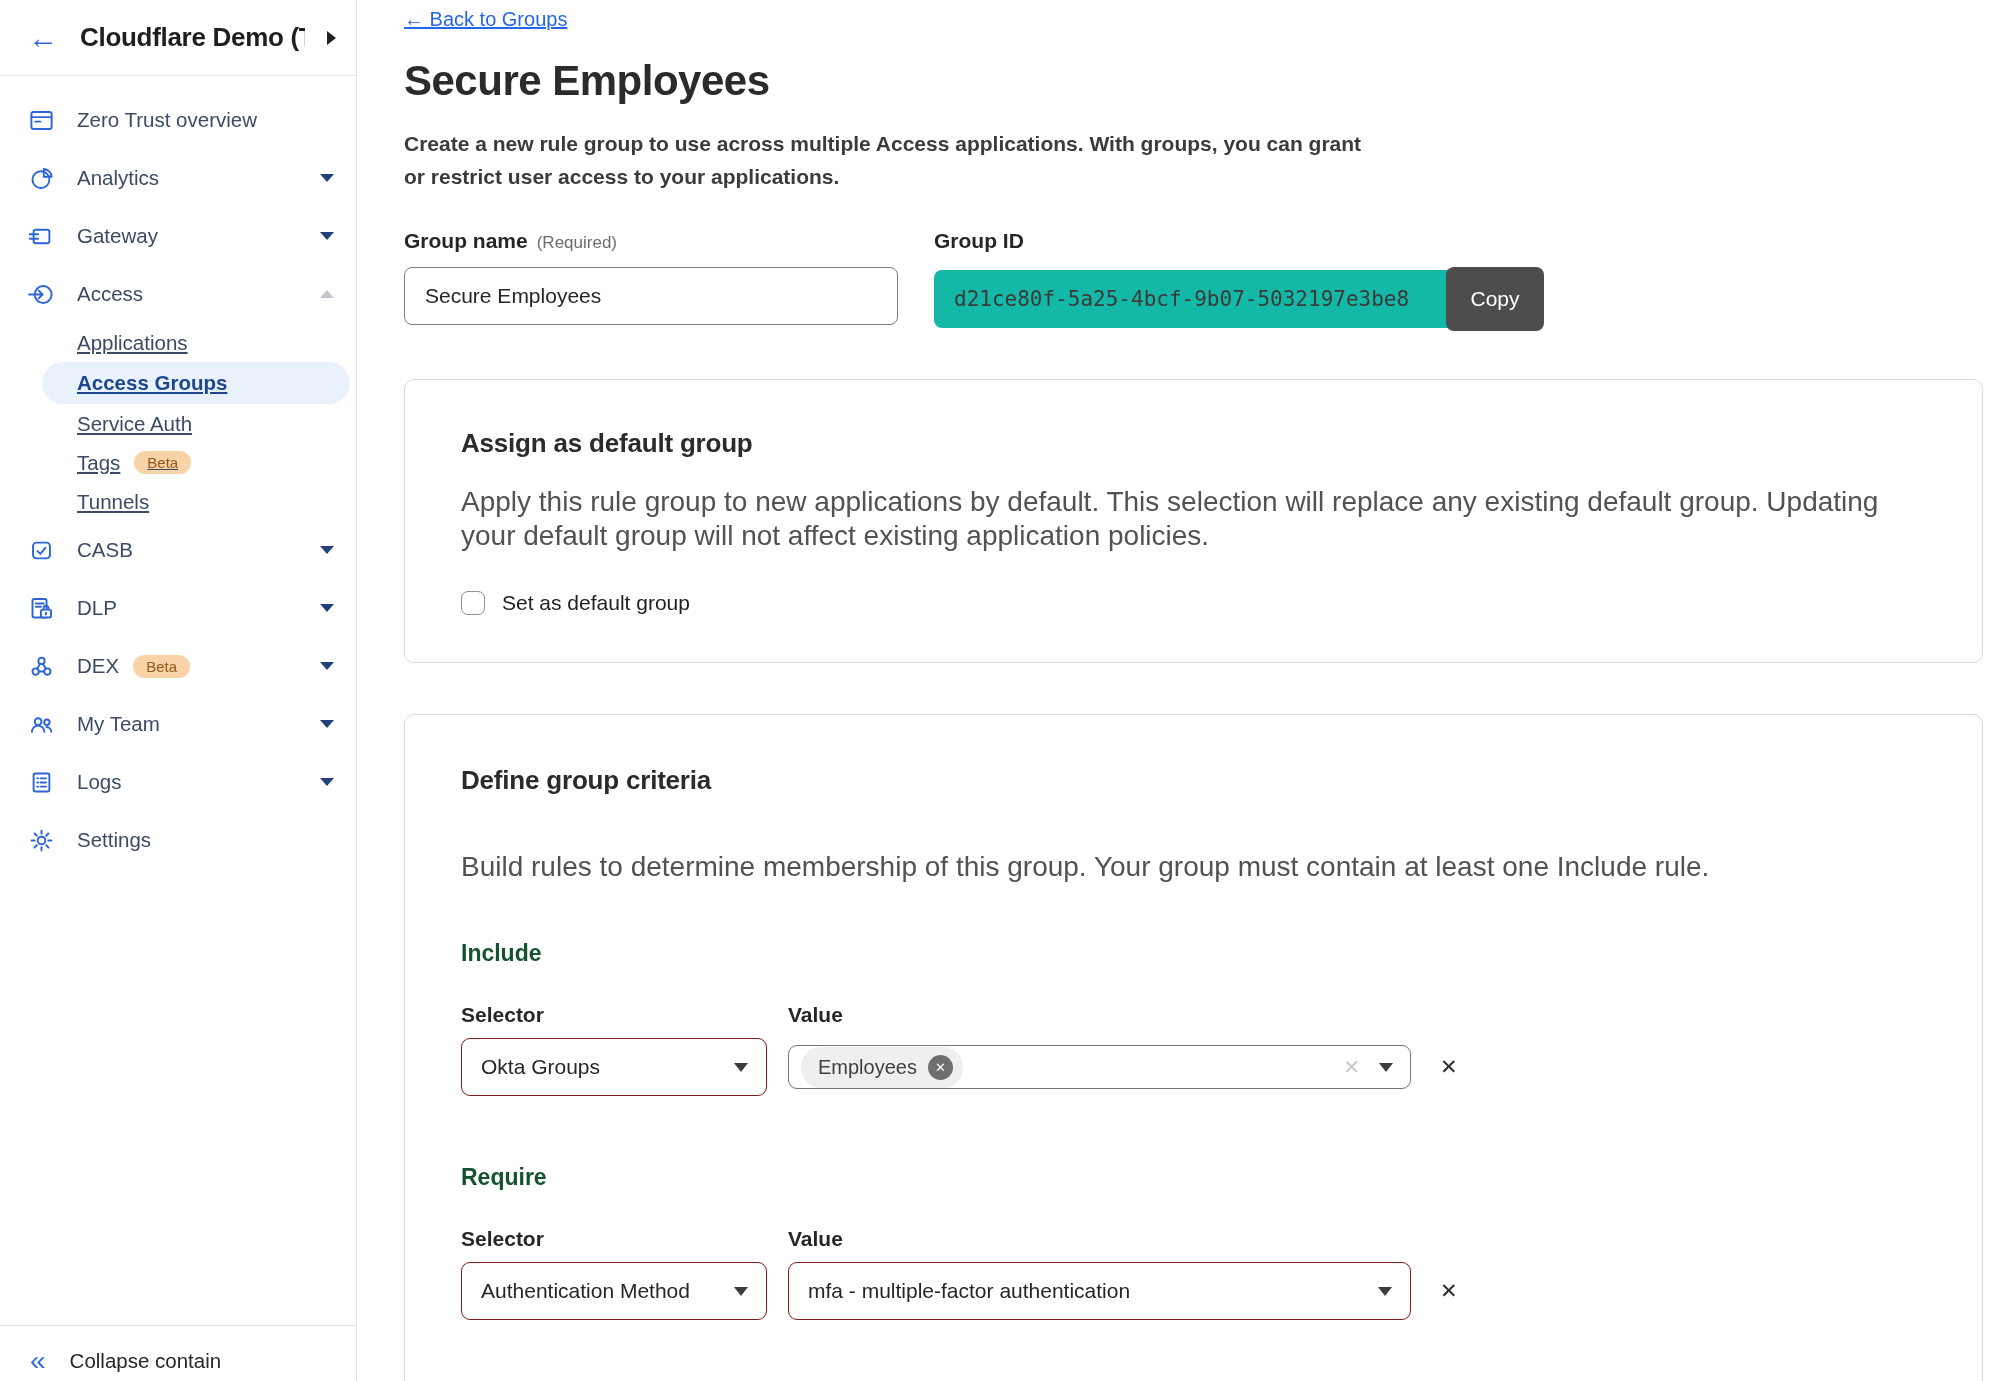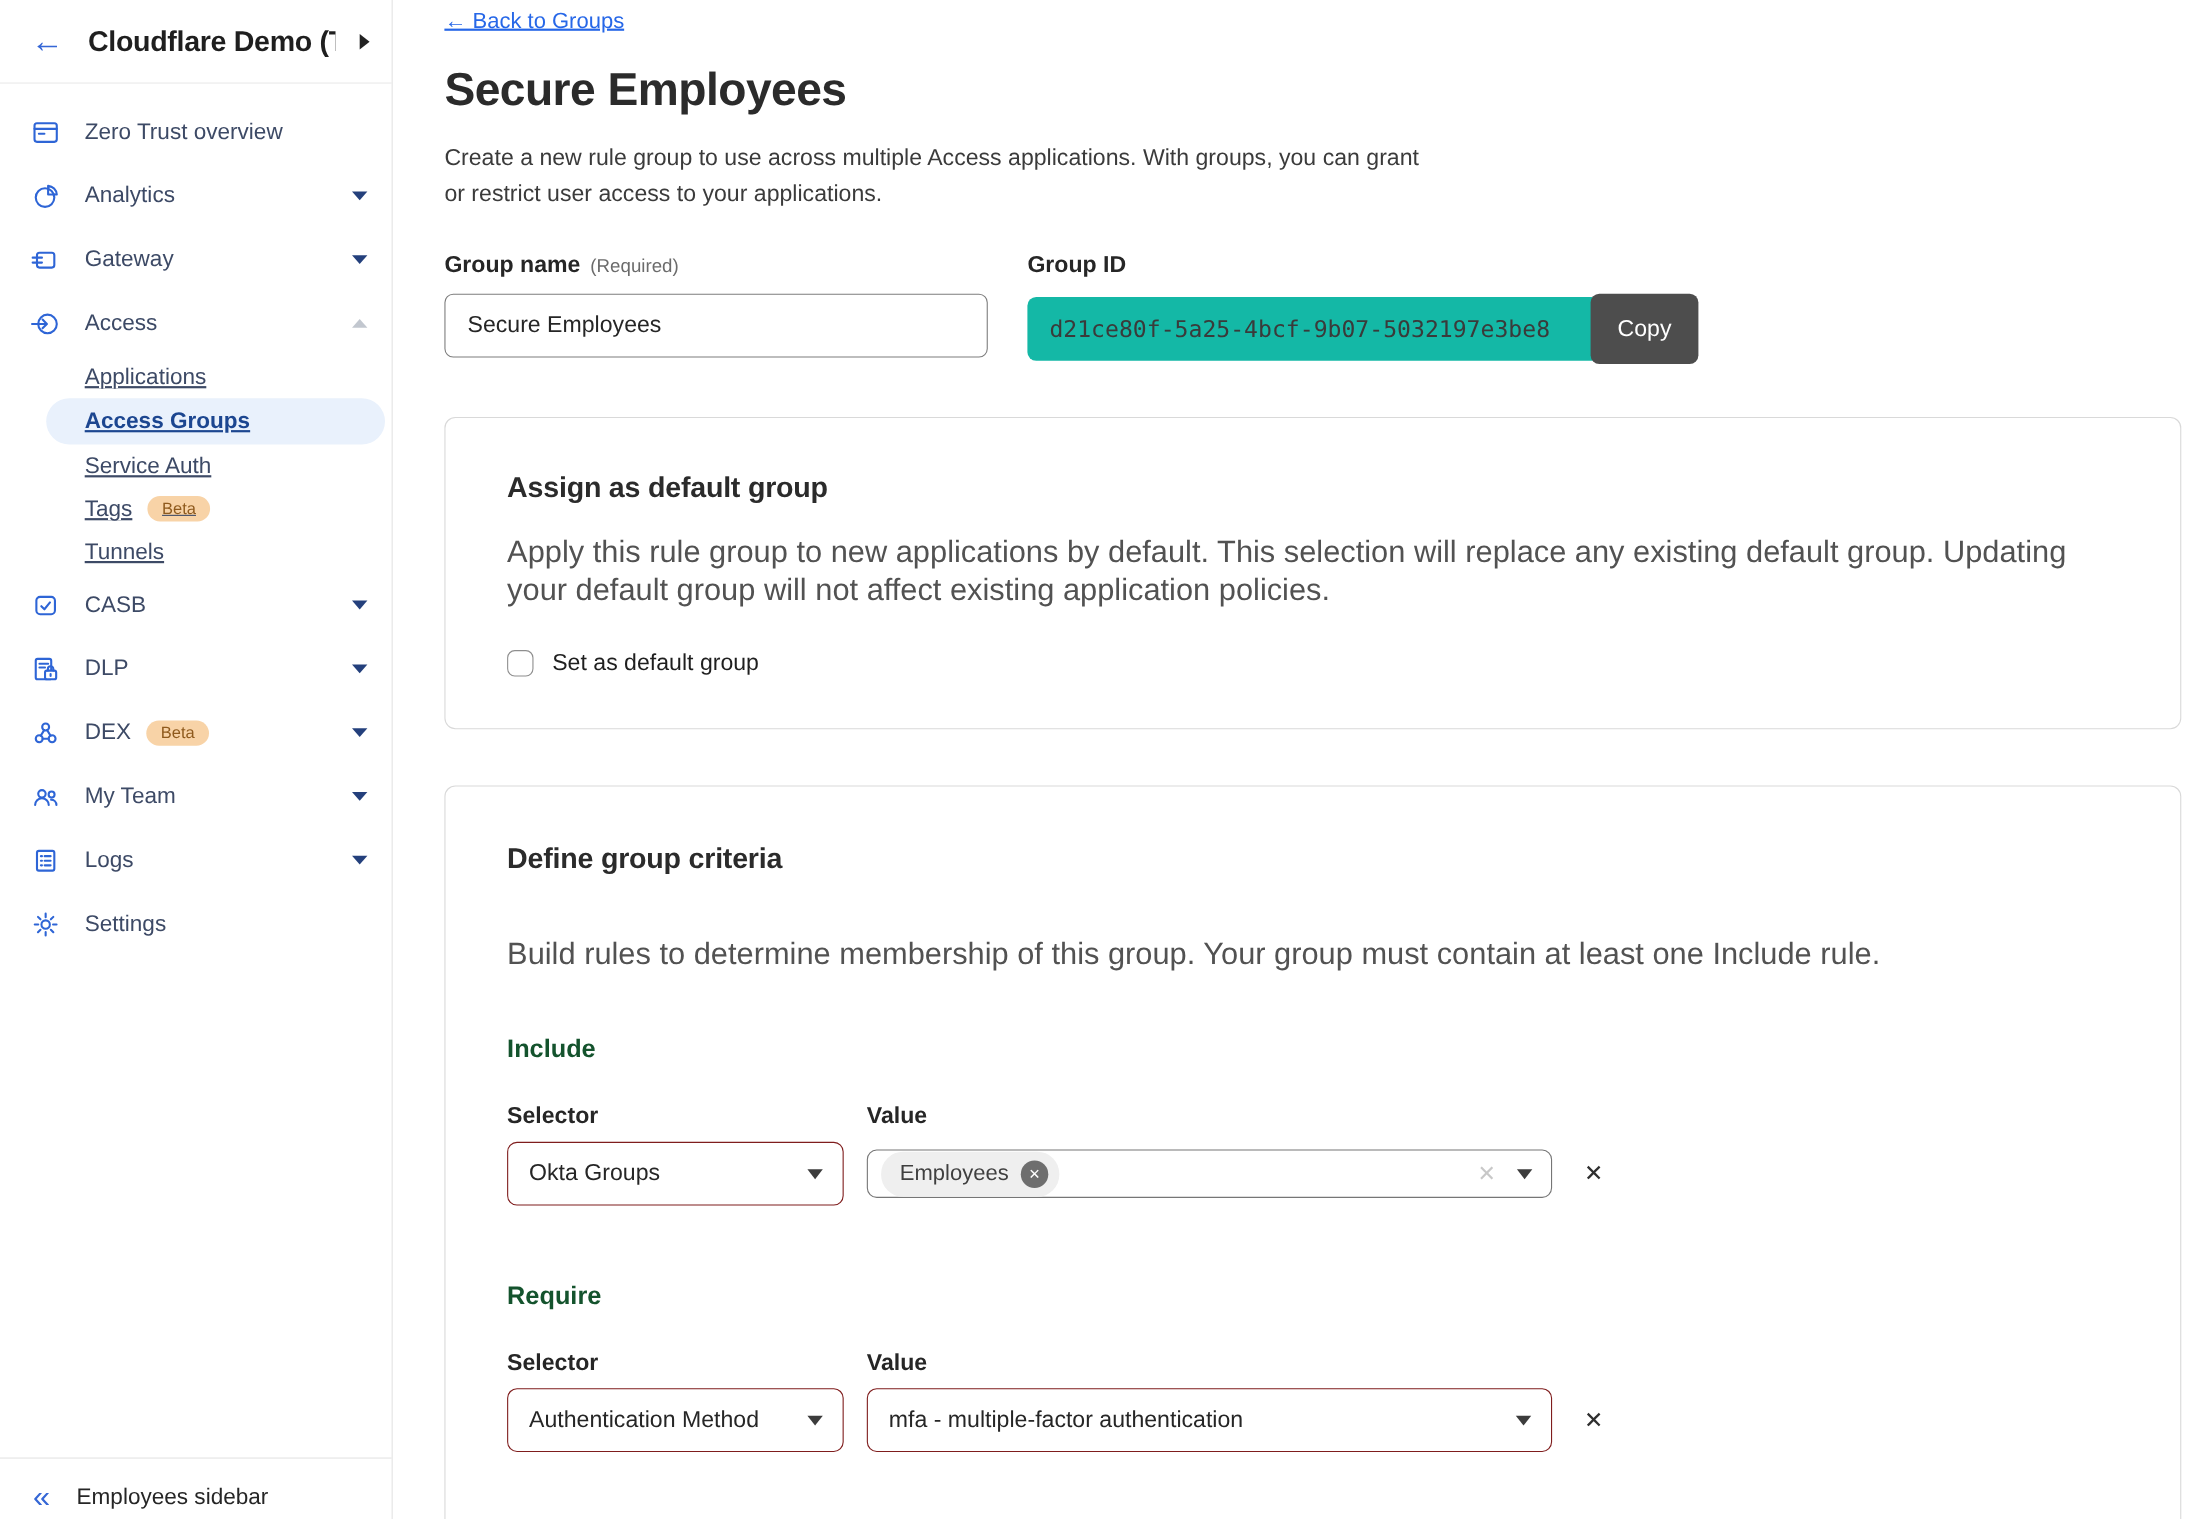--- a/index.html
+++ b/index.html
@@ -71,21 +71,21 @@
     display: flex; align-items: center; gap: 24px;
     padding: 14px 28px 0 30px;
   }
   .collapse-icon { color: #3567d6; font-size: 28px; line-height: 1; }
   .collapse-label { font-size: 20.5px; color: #262626; }
 
   
   .main { position: absolute; left: 358px; top: 0; right: 0; bottom: 0; padding: 8px 0 0 46px; overflow: hidden; }
   .back-link { color: #2667e8; font-size: 20px; text-decoration: underline; display: inline-block; cursor: pointer; }
   .page-title { font-size: 42px; font-weight: bold; color: #2b2b2b; margin-top: 26px; letter-spacing: -0.5px; }
-  .page-desc { margin-top: 22px; font-size: 21px; line-height: 33px; color: #3b3b3b; white-space: pre-line; }
+  .page-desc { margin-top: 22px; font-size: 21px; line-height: 33px; color: #3b3b3b; white-space: pre-line; font-weight: bold; }
 
   .form-row { display: flex; margin-top: 36px; }
   .field-col-name { width: 530px; }
   .field-label-row { display: flex; align-items: baseline; margin-bottom: 14px; }
   .field-label { font-weight: bold; font-size: 21px; color: #262626; }
   .required-hint { font-size: 17px; color: #6b6b6b; margin-left: 9px; }
   .text-input {
     width: 494px; height: 58px;
     border: 1px solid #7d7d7d; border-radius: 8px;
     font-family: "Liberation Sans", sans-serif;
@@ -354,21 +354,21 @@
       </span>
       <span class="nav-label">
           <span>Settings</span>
         </span>
       <span class="chev none"></span>
     </div>
   </div>
 
   <div class="sb-footer">
     <span class="collapse-icon">«</span>
-    <span class="collapse-label">Employees sidebar</span>
+    <span class="collapse-label">Collapse contain</span>
   </div>
 </nav>
 
 <main class="main">
 
   <a class="back-link">← Back to Groups</a>
 
   <h1 class="page-title">Secure Employees</h1>
 
   <p class="page-desc">Create a new rule group to use across multiple Access applications. With groups, you can grant

